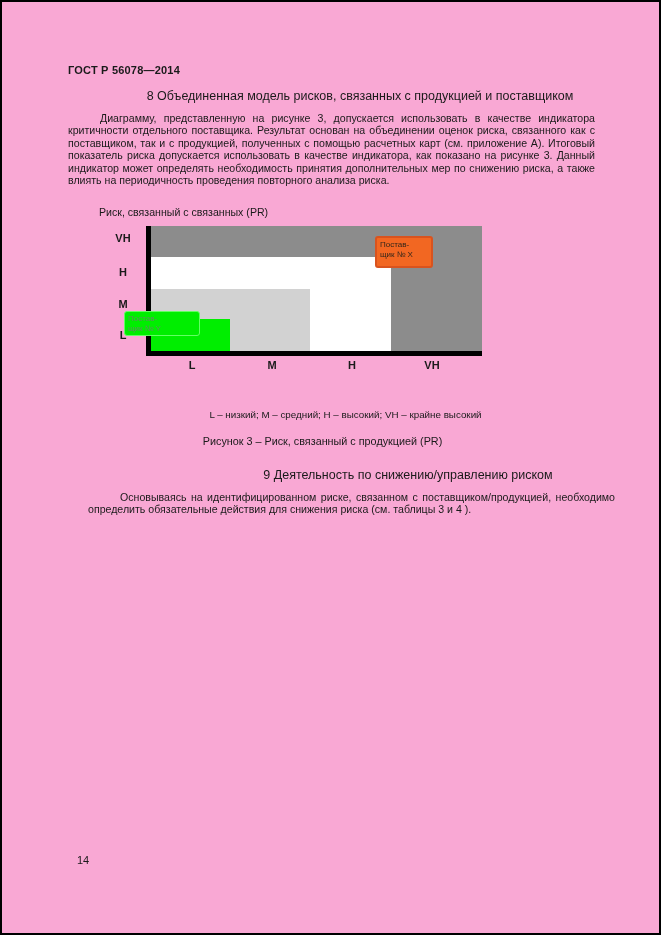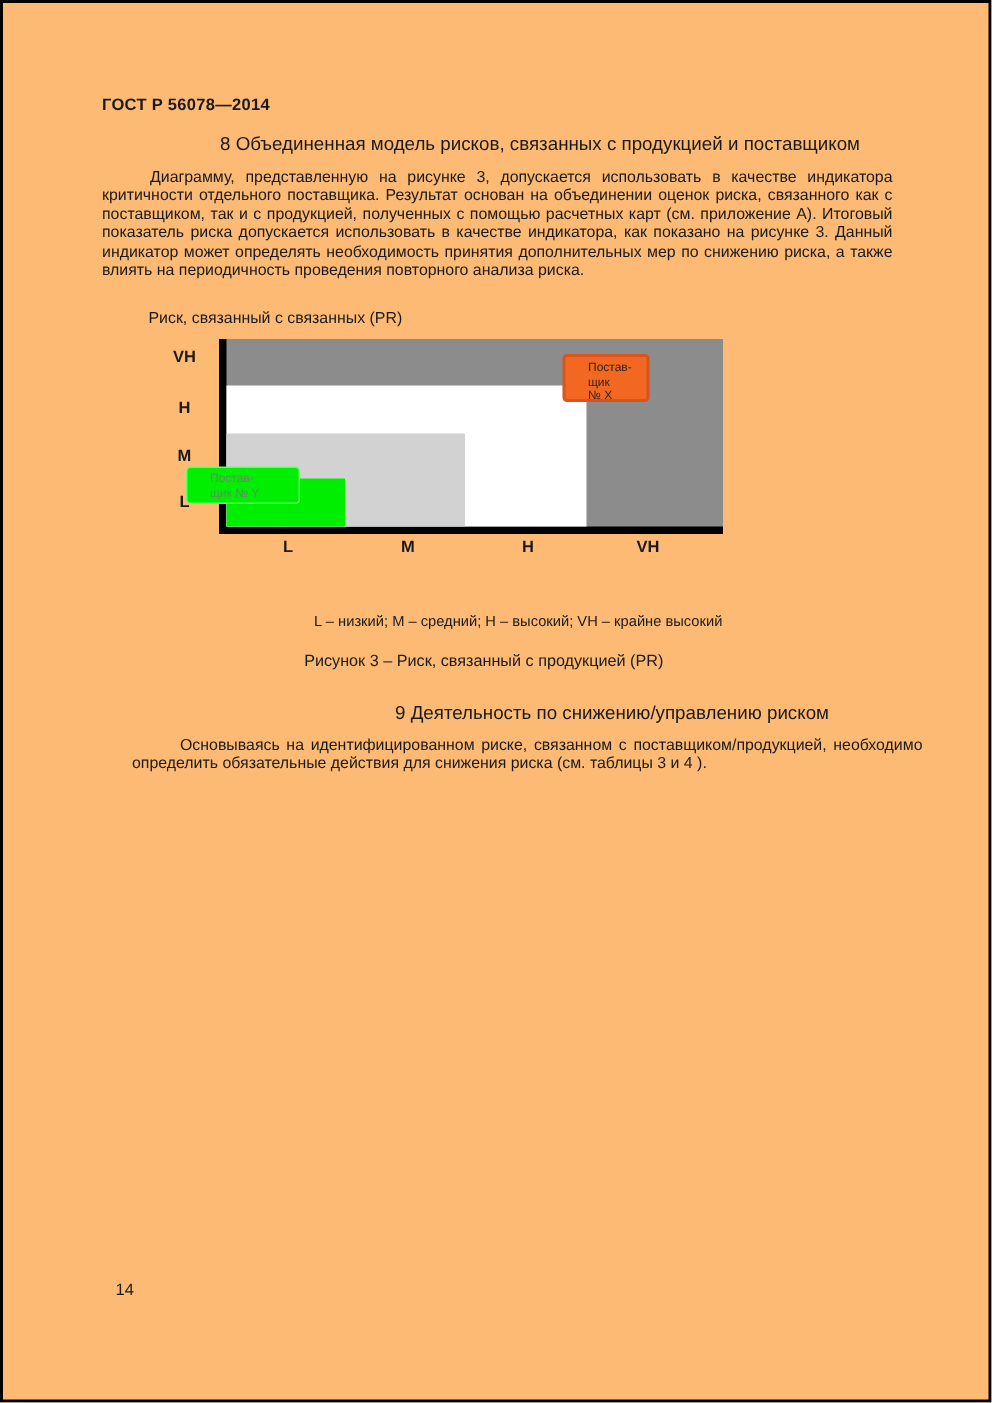--- a/index.html
+++ b/index.html
@@ -1,20 +1,20 @@
 <!DOCTYPE html>
 <html><head>
 <meta charset="utf-8">
 <style>
   html,body { margin:0; padding:0; background:#e9e9e9; }
   .page {
     position: relative;
     width: 661px; height: 935px;
     margin: 0 auto;
-    background: #fdba74;
+    background: #f9a8d4;
     border: 2px solid #000;
     box-sizing: border-box;
     font-family: "Liberation Sans", sans-serif;
     color: #1a1a1a;
     overflow: hidden;
   }
   .abs { position: absolute; }
 
   .doc-header {
     left: 66px; top: 62px;
@@ -46,21 +46,21 @@
     background: #8c8c8c;
   }
   .zone { position: absolute; bottom: 0; left: 0; }
   .zone-high   { width: 240px; height: 94px; background: #ffffff; }
   .zone-medium { width: 159px; height: 62px; background: #d2d2d2; }
   .zone-low    { width: 79px;  height: 32px; background: #00ee00; }
 
   .marker {
     position: absolute;
     font-size: 8px; line-height: 9.5px;
-    padding: 2px 15px;
+    padding: 2px 3px;
     box-sizing: border-box;
     border-radius: 3px;
   }
   .marker-y {
     left: -27px; bottom: 15px;
     width: 76px; height: 25px;
     background: #00ee00;
     border: 1px solid #63ff63;
     color: #5f8f5f;
   }

